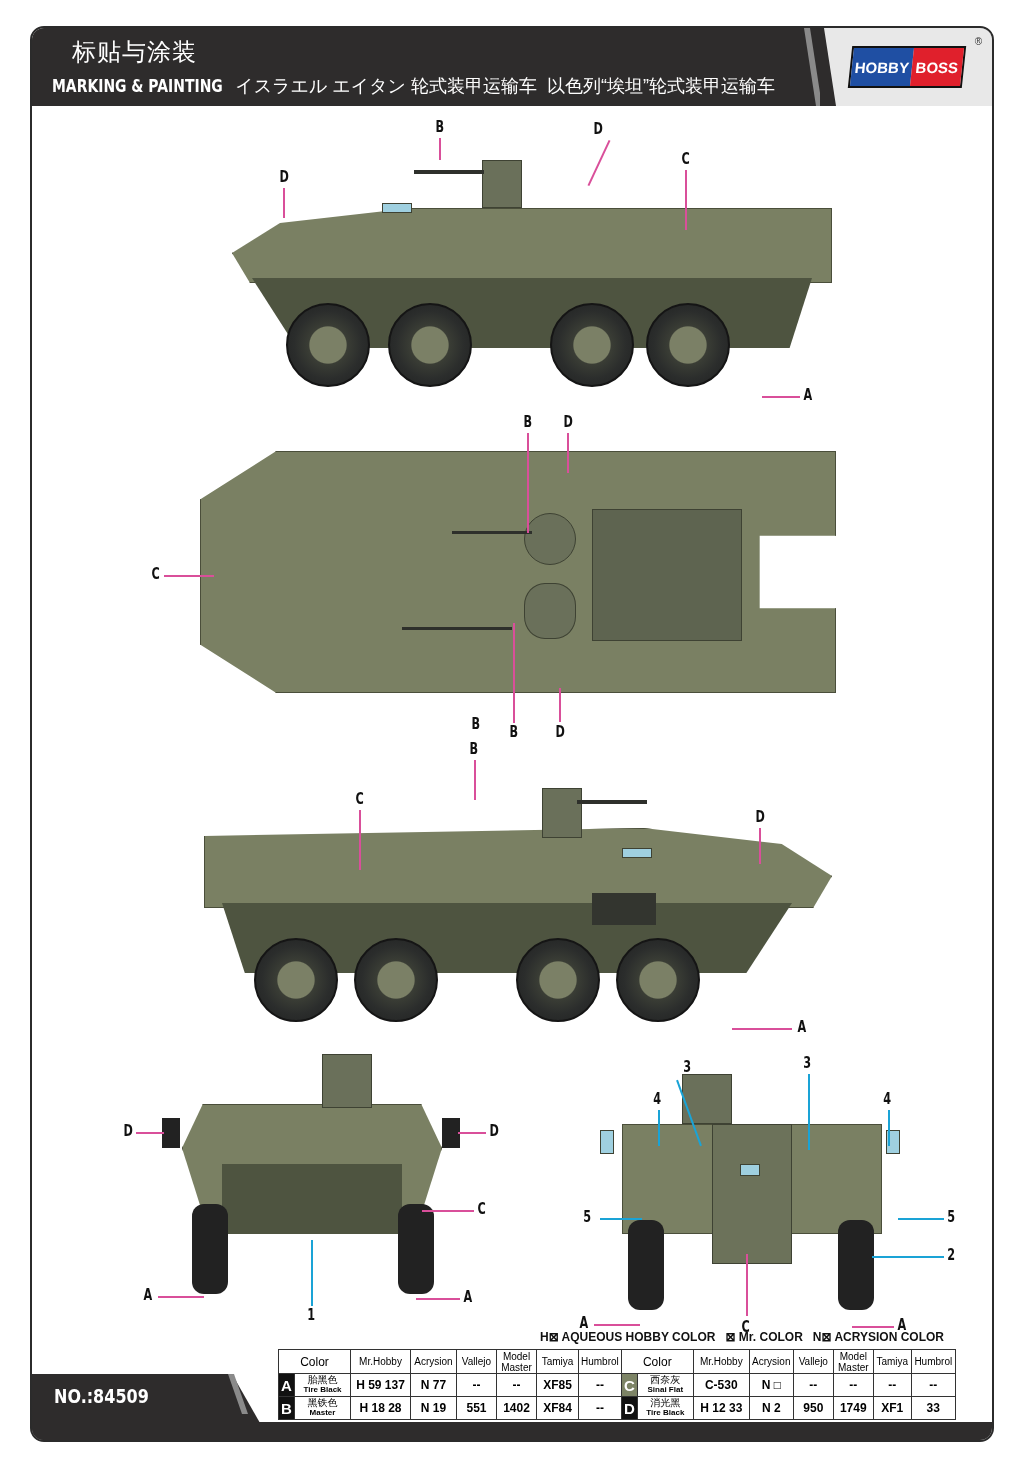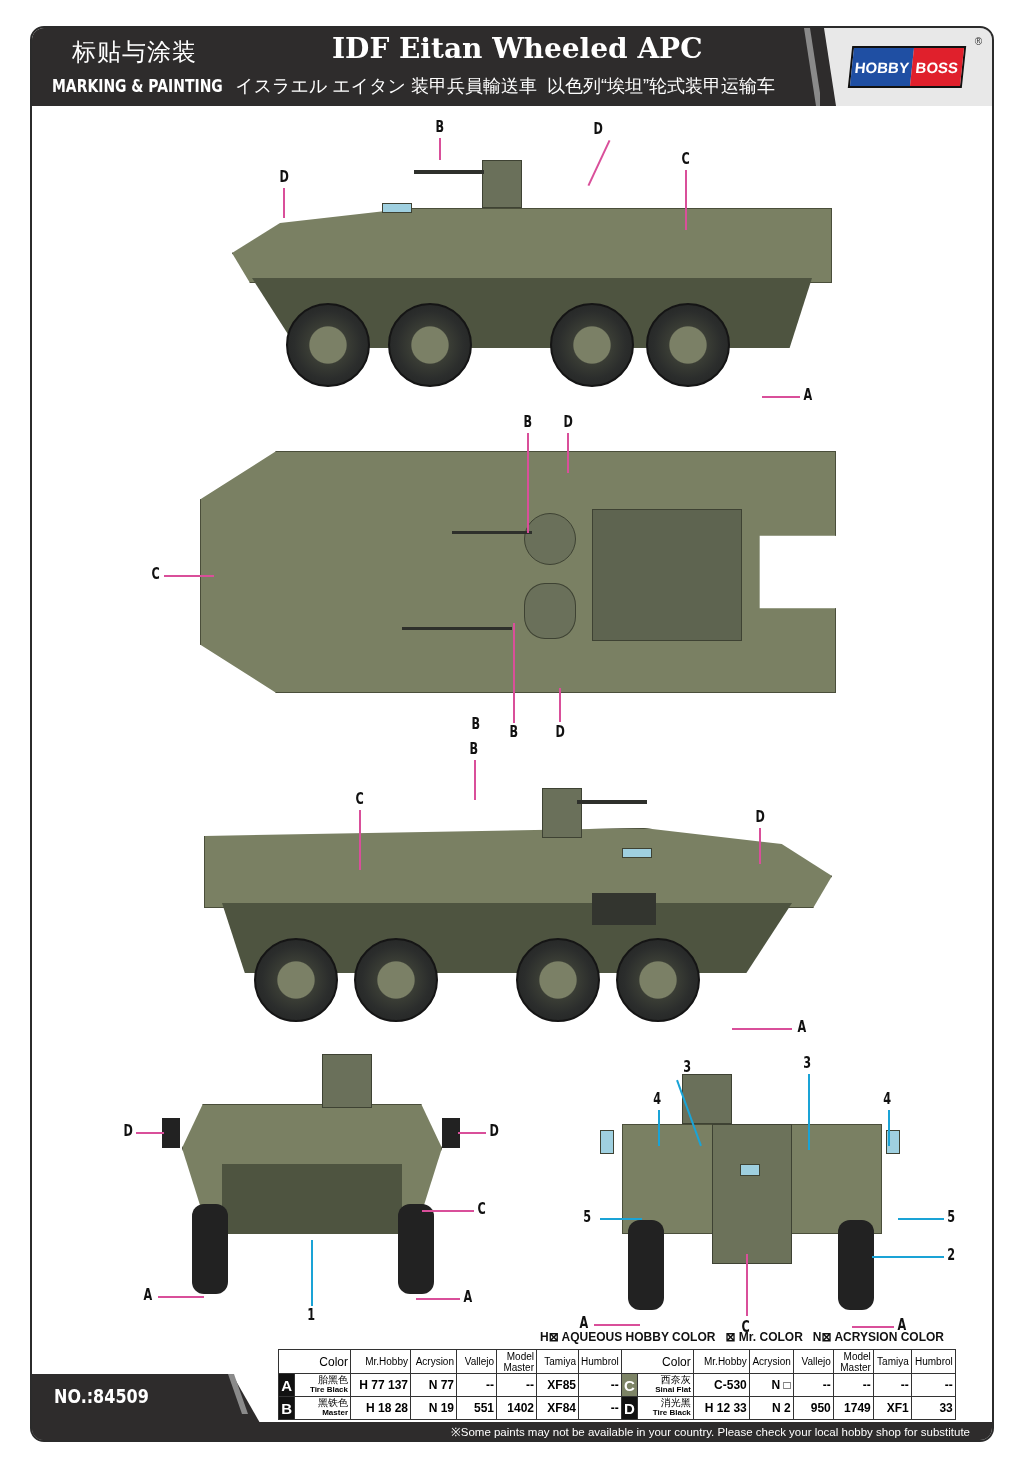--- a/index.html
+++ b/index.html
@@ -27,21 +27,21 @@
   .hull-dark { position: absolute; background: #4e5440; }
   .wheel { position: absolute; border-radius: 50%; background: radial-gradient(circle, #7b8066 0 32%, #3a3d35 34%, #2b2d2c 60%, #1e1f1f 100%); border: 2px solid #151515; }
   .tire-front { position: absolute; background: #222; border-radius: 12px; }
   .topview { position: absolute; background: #7a8063; border: 1px solid #4a4e3a; }
   .turret { position: absolute; background: #6a705a; border: 1px solid #3e4233; }
   .gun { position: absolute; background: #2e302b; }
   .window { position: absolute; background: #9fd0e0; border: 1px solid #3e4233; }
 
   .legend { position: absolute; left: 508px; top: 1302px; font-size: 12px; font-weight: bold; color: #111; white-space: nowrap; }
   .paint-table { position: absolute; left: 246px; top: 1321px; border-collapse: collapse; background: #fff; }
-  .paint-table td, .paint-table th { border: 1px solid #333; font-size: 10px; text-align: right; height: 23px; padding: 0 2px; font-weight: normal; }
+  .paint-table td, .paint-table th { border: 1px solid #333; font-size: 10px; text-align: center; height: 23px; padding: 0 2px; font-weight: normal; }
   .paint-table th { height: 24px; }
   .paint-table td.code { font-weight: bold; font-size: 12px; }
   .paint-table td.letter { background: #111; color: #fff; font-weight: bold; font-size: 15px; width: 16px; }
   .paint-table td.letter.sinai { background: #7d8466; }
   .cname { font-size: 9px; line-height: 10px; }
   .cname b { display: block; font-size: 8px; }
   .corner-th { border-top-left-radius: 12px; }
   .footer-left { position: absolute; left: 0; top: 1346px; width: 240px; height: 70px; background: #2e2c2c; clip-path: polygon(0 0, 200px 0, 240px 100%, 0 100%); }
   .footer-stripe { position: absolute; left: 196px; top: 1346px; width: 20px; height: 40px; background: #8a8a8a; clip-path: polygon(0 0, 6px 0, 20px 100%, 14px 100%); }
   .footer-bar { position: absolute; left: 0; top: 1394px; width: 964px; height: 22px; background: #2e2c2c; }
@@ -50,24 +50,23 @@
 </style>
 </head>
 <body>
 
 <div class="sheet">
 
   <div class="header">
     <div class="logo-stripe"></div>
     <div class="logo-panel"></div>
     <div class="title-cn">标贴与涂装</div>
-    <div class="title-en">IDF Eitan Wheeled APC</div>
     <div class="subtitle">
       <span class="en">MARKING &amp; PAINTING</span>
-      <span>イスラエル エイタン 装甲兵員輸送車</span>&nbsp;
+      <span>イスラエル エイタン 轮式装甲运输车</span>&nbsp;
       <span>以色列“埃坦”轮式装甲运输车</span>
     </div>
     <div class="logo">
       <div class="hobby">HOBBY</div>
       <div class="boss">BOSS</div>
     </div>
     <div class="reg">®</div>
   </div>
 
   <div class="view" style="left:0;top:80px;width:964px;height:310px;">
@@ -189,21 +188,20 @@
   <div class="legend">
     <span>H⊠ AQUEOUS HOBBY COLOR</span>&nbsp;&nbsp;
     <span>⊠ Mr. COLOR</span>&nbsp;&nbsp;
     <span>N⊠ ACRYSION COLOR</span>
   </div>
 
   <div class="footer-left"></div>
   <div class="footer-stripe"></div>
   <div class="footer-bar"></div>
   <div class="product-no">NO.:84509</div>
-  <div class="note">※Some paints may not be available in your country. Please check your local hobby shop for substitute</div>
 
   <table class="paint-table">
     <tbody>
         <tr>
       <th colspan="2" class="corner-th" style="width:72px;font-size:12px;">Color</th>
       <th style="width:60px;">Mr.Hobby</th>
       <th style="width:46px;">Acrysion</th>
       <th style="width:40px;">Vallejo</th>
       <th style="width:40px;">Model Master</th>
       <th style="width:42px;">Tamiya</th>
@@ -212,21 +210,21 @@
       <th style="width:56px;">Mr.Hobby</th>
       <th style="width:44px;">Acrysion</th>
       <th style="width:40px;">Vallejo</th>
       <th style="width:40px;">Model Master</th>
       <th style="width:38px;">Tamiya</th>
       <th style="width:44px;">Humbrol</th>
     </tr>
     <tr>
       <td class="letter">A</td>
       <td class="cname"><span>胎黑色</span><b>Tire Black</b></td>
-      <td class="code">H 77 137</td>
+      <td class="code">H 59 137</td>
       <td class="code">N 77</td>
       <td class="code">--</td>
       <td class="code">--</td>
       <td class="code">XF85</td>
       <td class="code">--</td>
       <td class="letter sinai">C</td>
       <td class="cname"><span>西奈灰</span><b>Sinai Flat</b></td>
       <td class="code">C-530</td>
       <td class="code">N □</td>
       <td class="code">--</td>

